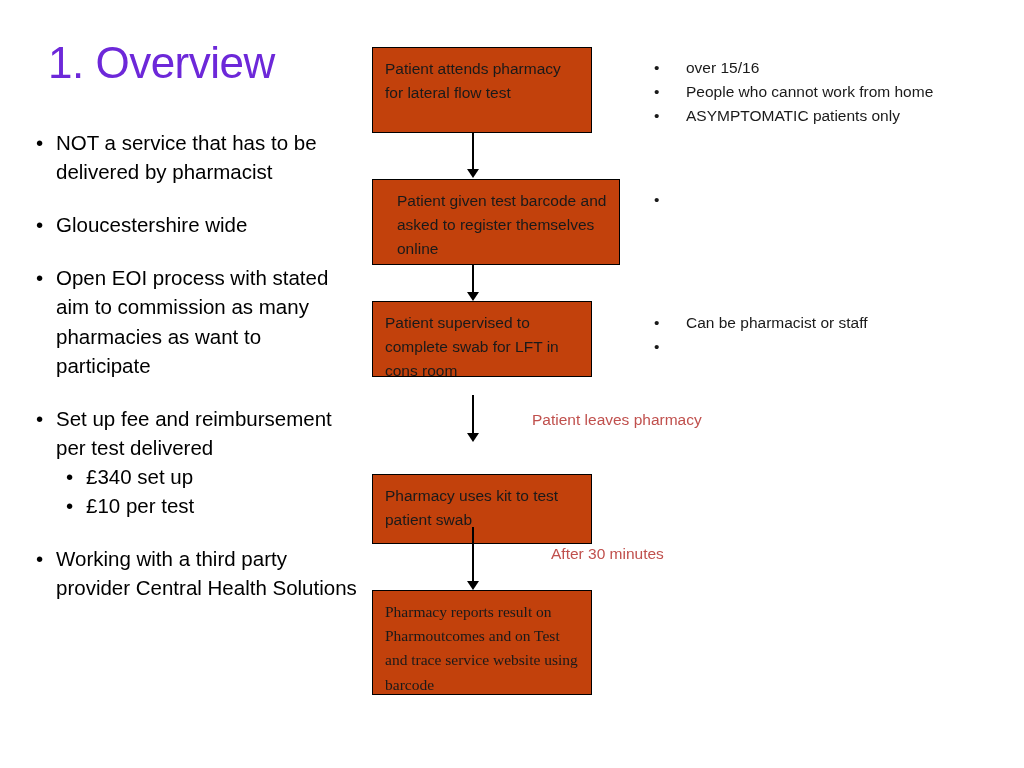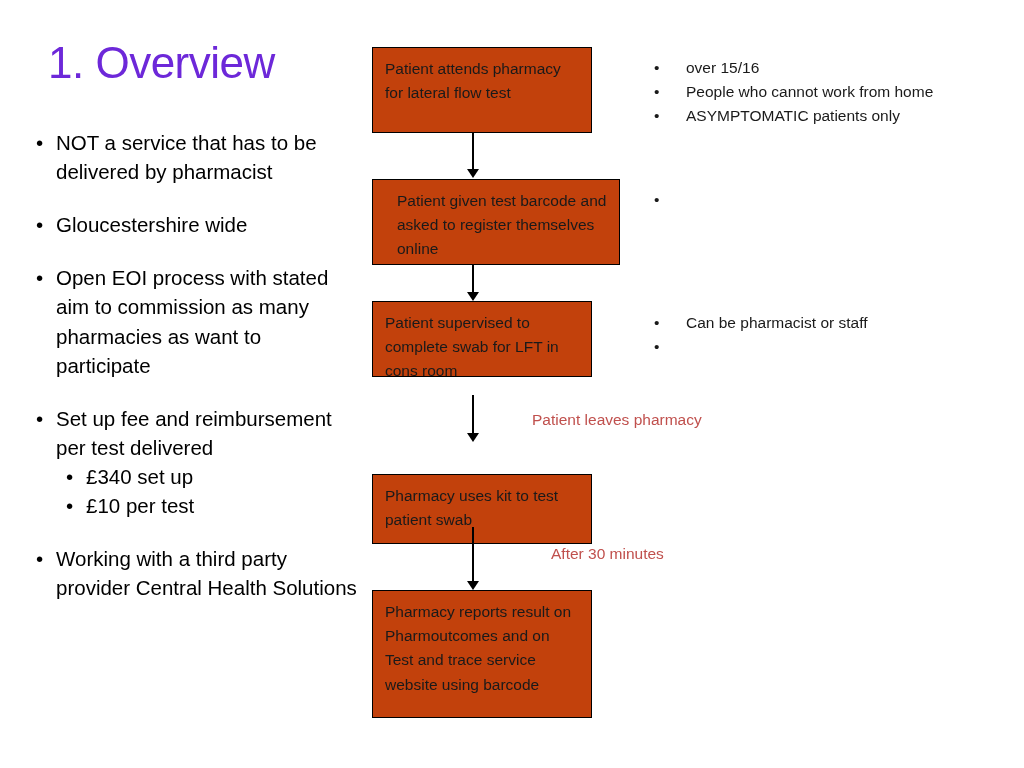--- a/index.html
+++ b/index.html
@@ -196,21 +196,21 @@
     <span>Pharmacy uses kit to test patient swab</span>
   </div>
 
   <div class="arrow-line" style="left:472px; top:527px; height:54px;"></div>
   <div class="arrow-head" style="left:467px; top:581px;"></div>
 
   <div class="red-note" style="left:522px; top:544px;">
     <span>After 30 minutes</span>
   </div>
 
-  <div class="fbox" style="left:372px; top:590px; width:220px; height:128px;">
+  <div class="fbox" style="left:372px; top:590px; width:220px; height:105px;font-family:Liberation Serif, serif;">
     <span>Pharmacy reports result on Pharmoutcomes and on Test and trace service website using barcode</span>
   </div>
 
 </div>
 
 <div class="note-group" style="top:56px;">
   <div class="note">
     <span class="bullet-dot">•</span>
     <span>over 15/16</span>
   </div>

